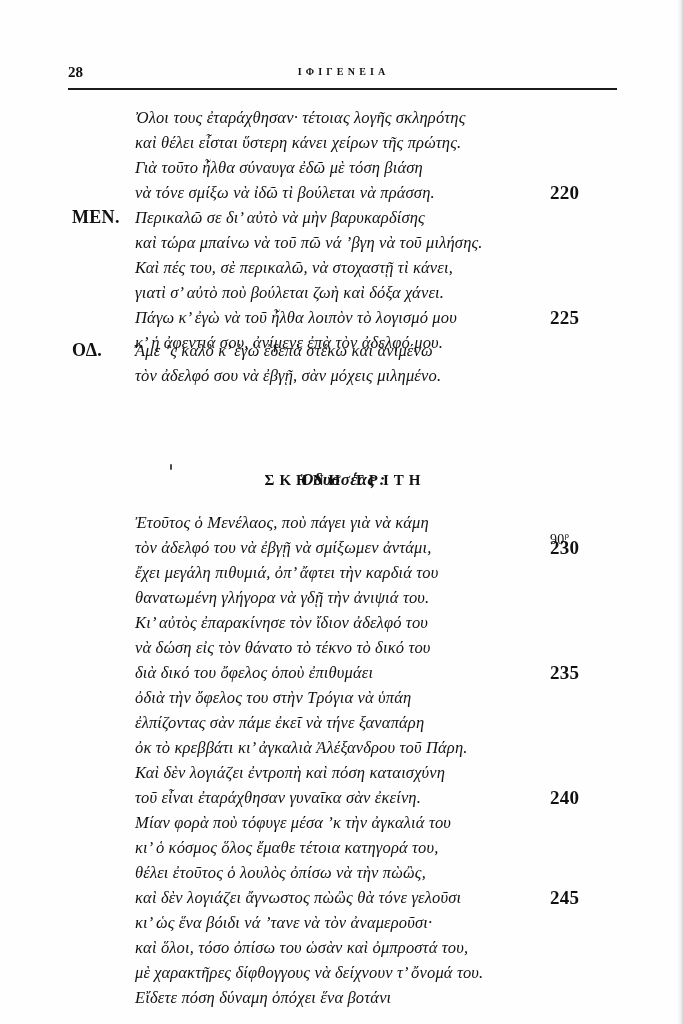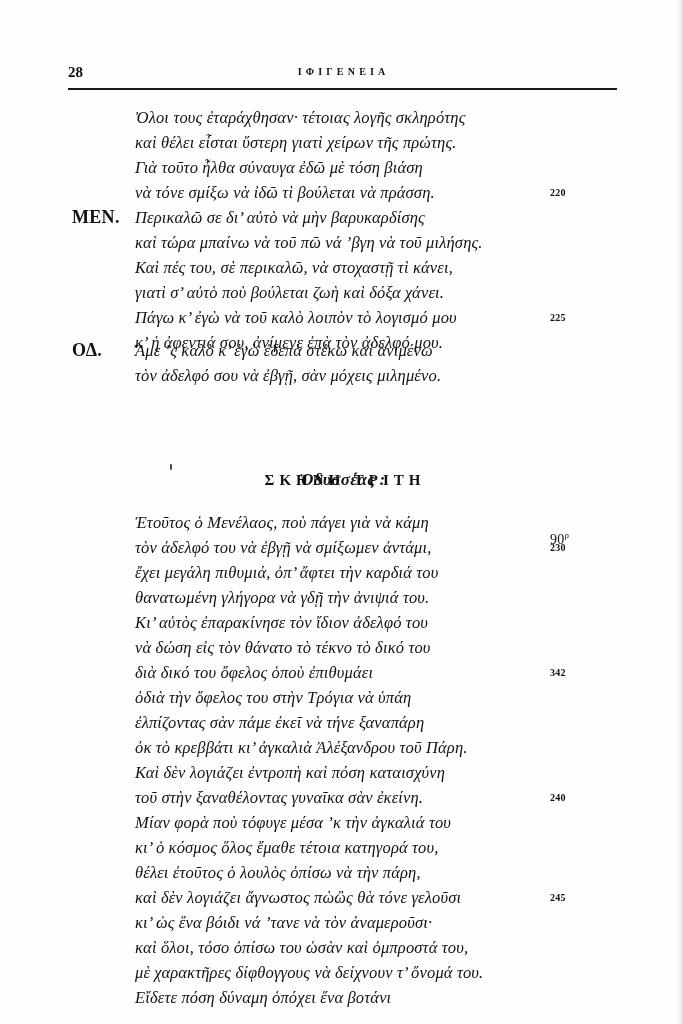--- a/index.html
+++ b/index.html
@@ -113,21 +113,21 @@
     line-height: 25px;
   }
   .lineno {
     position: absolute;
     left: 482px;
     top: 0;
     width: 46px;
     text-align: left;
     font-weight: bold;
     font-style: normal;
-    font-size: 10px;
+    font-size: 19px;
     line-height: 25px;
     letter-spacing: 0.2px;
   }
   .folio-mark {
     position: absolute;
     left: 482px;
     top: 17px;
     font-weight: normal;
     font-style: normal;
     font-size: 14px;
@@ -191,21 +191,21 @@
       <div class="runhead-title">ΙΦΙΓΕΝΕΙΑ</div>
     </div>
     <div class="rule"></div>
 
     <div id="verse-area">
         <div class="block" style="top: 105px;">
           <div class="line">
             <span class="verse">Ὀλοι τους ἐταράχθησαν· τέτοιας λογῆς σκληρότης</span>
           </div>
           <div class="line">
-            <span class="verse">καὶ θέλει εἶσται ὕστερη γιατὶ χείρων τῆς πρώτης.</span>
+            <span class="verse">καὶ θέλει εἶσται ὕστερη κάνει χείρων τῆς πρώτης.</span>
           </div>
           <div class="line">
             <span class="verse">Γιὰ τοῦτο ἦλθα σύναυγα ἐδῶ μὲ τόση βιάση</span>
           </div>
           <div class="line">
             <span class="verse">νὰ τόνε σμίξω νὰ ἰδῶ τὶ βούλεται νὰ πράσση.</span>
             <span class="lineno">220</span>
           </div>
         </div>
         <div class="block" style="top: 205px;">
@@ -216,21 +216,21 @@
           <div class="line">
             <span class="verse">καὶ τώρα μπαίνω νὰ τοῦ πῶ νά ’βγη νὰ τοῦ μιλήσης.</span>
           </div>
           <div class="line">
             <span class="verse">Καὶ πές του, σὲ περικαλῶ, νὰ στοχαστῇ τὶ κάνει,</span>
           </div>
           <div class="line">
             <span class="verse">γιατὶ σ’ αὐτὸ ποὺ βούλεται ζωὴ καὶ δόξα χάνει.</span>
           </div>
           <div class="line">
-            <span class="verse">Πάγω κ’ ἐγὼ νὰ τοῦ καλὸ λοιπὸν τὸ λογισμό μου</span>
+            <span class="verse">Πάγω κ’ ἐγὼ νὰ τοῦ ἦλθα λοιπὸν τὸ λογισμό μου</span>
             <span class="lineno">225</span>
           </div>
           <div class="line">
             <span class="verse">κ’ ἡ ἀφεντιά σου, ἀνίμενε ἐπὰ τὸν ἀδελφό μου.</span>
           </div>
         </div>
         <div class="block" style="top: 338px;">
           <div class="line">
             <span class="speaker">ΟΔ.</span>
             <span class="verse">Ἄμε ’ς καλὸ κ’ ἐγὼ ἐδεπὰ στέκω καὶ ἀνιμένω</span>
@@ -262,46 +262,46 @@
             <span class="verse">θανατωμένη γλήγορα νὰ γδῇ τὴν ἀνιψιά του.</span>
           </div>
           <div class="line">
             <span class="verse">Κι’ αὐτὸς ἐπαρακίνησε τὸν ἴδιον ἀδελφό του</span>
           </div>
           <div class="line">
             <span class="verse">νὰ δώση εἰς τὸν θάνατο τὸ τέκνο τὸ δικό του</span>
           </div>
           <div class="line">
             <span class="verse">διὰ δικό του ὄφελος ὁποὺ ἐπιθυμάει</span>
-            <span class="lineno">342</span>
+            <span class="lineno">235</span>
           </div>
           <div class="line">
             <span class="verse">ὀδιὰ τὴν ὄφελος του στὴν Τρόγια νὰ ὑπάη</span>
           </div>
           <div class="line">
             <span class="verse">ἐλπίζοντας σὰν πάμε ἐκεῖ νὰ τήνε ξαναπάρη</span>
           </div>
           <div class="line">
             <span class="verse">ὀκ τὸ κρεββάτι κι’ ἀγκαλιὰ Ἀλέξανδρου τοῦ Πάρη.</span>
           </div>
           <div class="line">
             <span class="verse">Καὶ δὲν λογιάζει ἐντροπὴ καὶ πόση καταισχύνη</span>
           </div>
           <div class="line">
-            <span class="verse">τοῦ στὴν ξαναθέλοντας γυναῖκα σὰν ἐκείνη.</span>
+            <span class="verse">τοῦ εἶναι ἐταράχθησαν γυναῖκα σὰν ἐκείνη.</span>
             <span class="lineno">240</span>
           </div>
           <div class="line">
             <span class="verse">Μίαν φορὰ ποὺ τόφυγε μέσα ’κ τὴν ἀγκαλιά του</span>
           </div>
           <div class="line">
             <span class="verse">κι’ ὁ κόσμος ὅλος ἔμαθε τέτοια κατηγορά του,</span>
           </div>
           <div class="line">
-            <span class="verse">θέλει ἐτοῦτος ὁ λουλὸς ὀπίσω νὰ τὴν πάρη,</span>
+            <span class="verse">θέλει ἐτοῦτος ὁ λουλὸς ὀπίσω νὰ τὴν πὼὢς,</span>
           </div>
           <div class="line">
             <span class="verse">καὶ δὲν λογιάζει ἄγνωστος πὼὢς θὰ τόνε γελοῦσι</span>
             <span class="lineno">245</span>
           </div>
           <div class="line">
             <span class="verse">κι’ ὡς ἕνα βόιδι νά ’τανε νὰ τὸν ἀναμεροῦσι·</span>
           </div>
           <div class="line">
             <span class="verse">καὶ ὅλοι, τόσο ὀπίσω του ὡσὰν καὶ ὀμπροστά του,</span>

